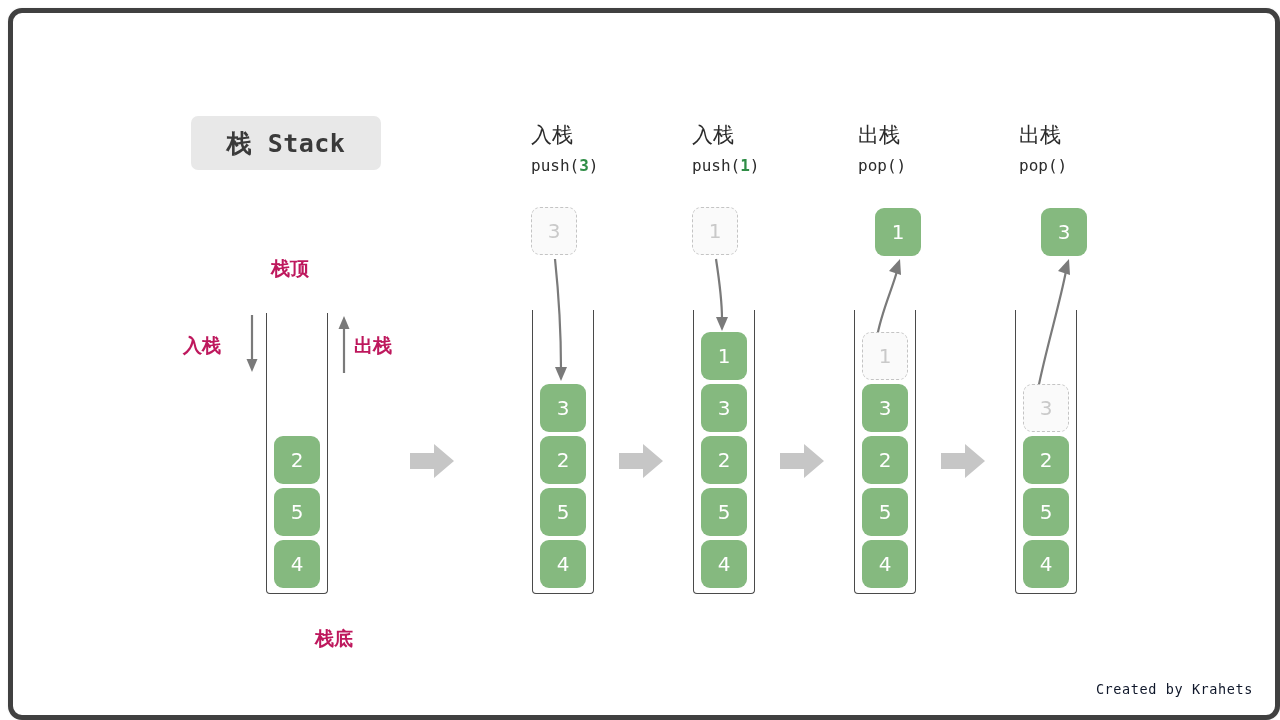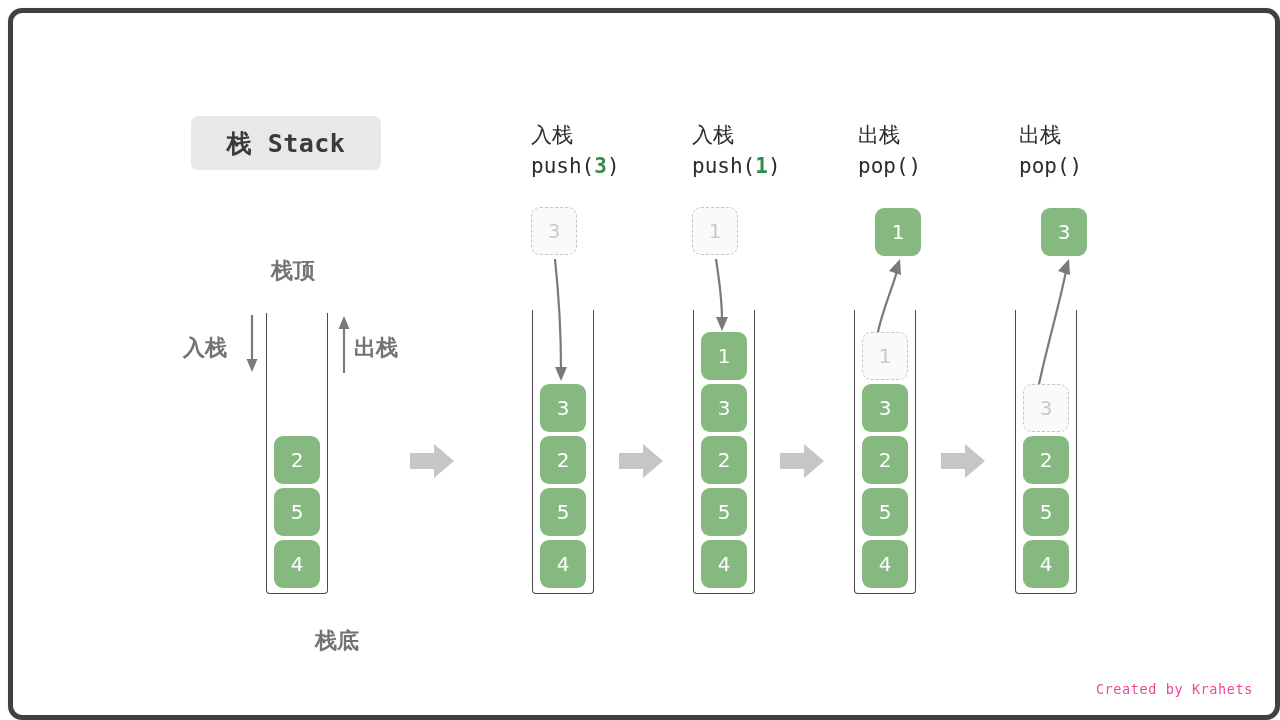--- a/index.html
+++ b/index.html
@@ -46,23 +46,23 @@
     font-weight: bold;
     color: #3a3a3a;
     letter-spacing: 0.5px;
     white-space: nowrap;
   }
 
   
   .cjk-label {
     position: absolute;
     font-family: "DejaVu Sans", "Liberation Sans", sans-serif;
-    font-size: 22px;
+    font-size: 19px;
     font-weight: bold;
-    color: #737373;
+    color: #be185d;
     white-space: nowrap;
   }
 
   
   .stack-col {
     position: absolute;
   }
   .stack-frame {
     position: absolute;
     border-left: 1.6px solid #4a4a4a;
@@ -117,37 +117,37 @@
     white-space: nowrap;
   }
   .col-header .line1 {
     font-family: "DejaVu Sans", "Liberation Sans", sans-serif;
     font-size: 21px;
     color: #2b2b2b;
     line-height: 30px;
   }
   .col-header .line2 {
     font-family: "DejaVu Sans Mono", "Liberation Mono", monospace;
-    font-size: 21px;
+    font-size: 16px;
     color: #2b2b2b;
     line-height: 32px;
   }
   .col-header .line2 .arg {
     color: #2f8d46;
     font-weight: bold;
   }
 
   
   #watermark {
     position: absolute;
     right: 22px;
     bottom: 18px;
     font-family: "DejaVu Sans Mono", "Liberation Mono", monospace;
     font-size: 13.5px;
-    color: #ec4899;
+    color: #0f172a;
     letter-spacing: 0.6px;
     white-space: nowrap;
   }
 </style>
 </head>
 <body>
 
 <div id="canvas">
 
   <div id="title-chip">

